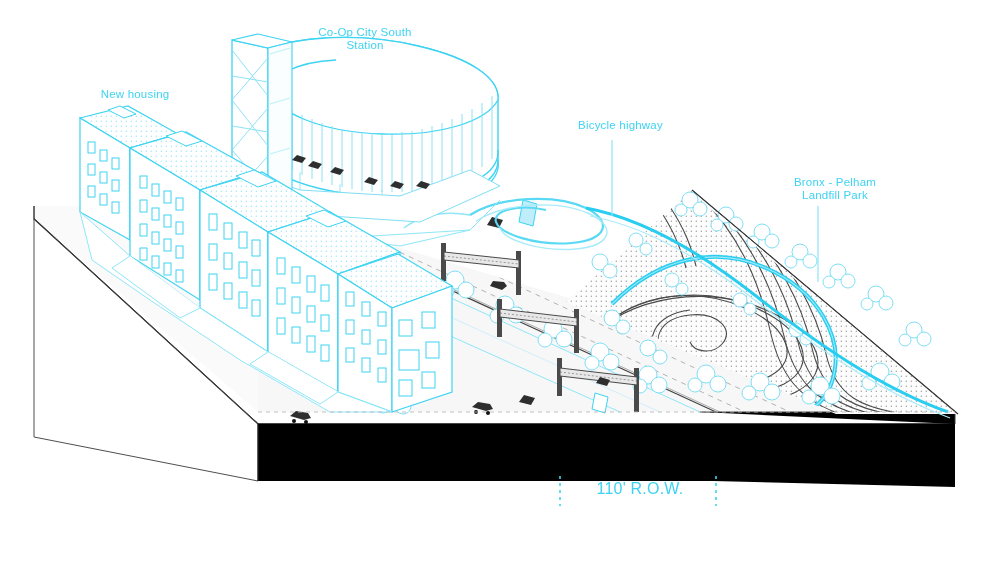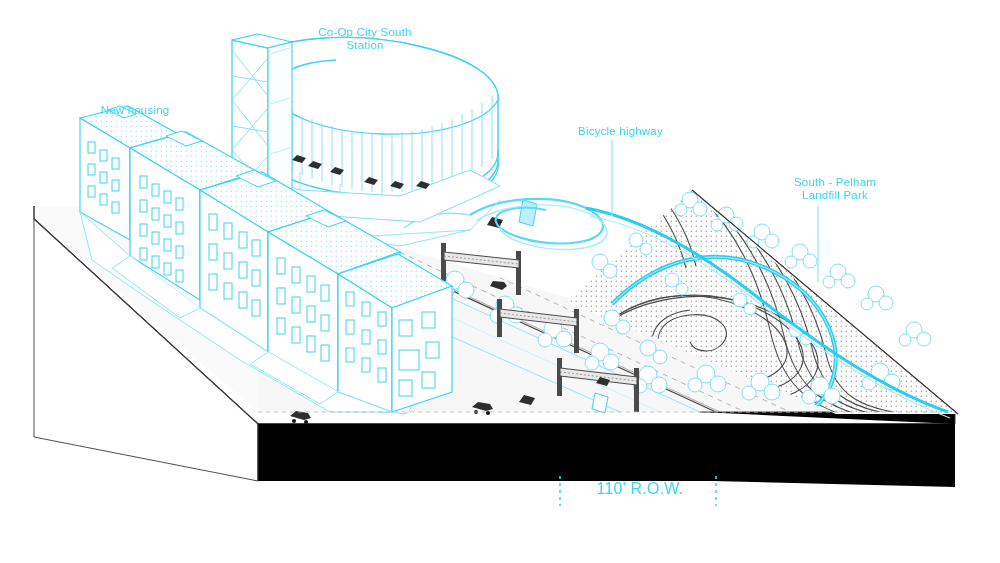--- a/index.html
+++ b/index.html
@@ -4,22 +4,22 @@
 <style>
   html,body{margin:0;padding:0;background:#ffffff;}
   body{width:1000px;height:563px;overflow:hidden;
        font-family:"Liberation Sans",sans-serif;}
   #stage{position:relative;width:1000px;height:563px;background:#fff;border-radius:23px;}
   #scene{position:absolute;inset:0;}
   .lbl{position:absolute;color:#3ed3f2;font-family:"Liberation Sans",sans-serif;
        font-size:11.5px;line-height:13px;text-align:center;letter-spacing:.2px;
        white-space:pre-line;}
   #lbl-station{left:295px;top:26px;width:140px;}
-  #lbl-housing{left:80px;top:88px;width:110px;margin-top:16px;}
-  #lbl-bike{left:548px;top:125px;width:145px;}
+  #lbl-housing{left:80px;top:88px;width:110px;}
+  #lbl-bike{left:548px;top:119px;width:145px;}
   #lbl-park{left:760px;top:176px;width:150px;}
   #lbl-row{left:555px;top:482px;width:170px;font-size:16px;}
 </style>
 </head>
 <body>
 
 <div id="stage">
 
   <svg id="scene" viewBox="0 0 1000 563">
     <defs>
@@ -477,18 +477,18 @@
     <path d="M818 206 L818 282" stroke="#8ee6f8" stroke-width="1.2" fill="none"></path>
   </svg>
 
   <div class="lbl" id="lbl-station">Co-Op City South
 Station</div>
 
   <div class="lbl" id="lbl-housing">New housing</div>
 
   <div class="lbl" id="lbl-bike">Bicycle highway</div>
 
-  <div class="lbl" id="lbl-park">South - Pelham
+  <div class="lbl" id="lbl-park">Bronx - Pelham
 Landfill Park</div>
 
   <div class="lbl" id="lbl-row">110' R.O.W.</div>
 
 </div>
 
 </body></html>

